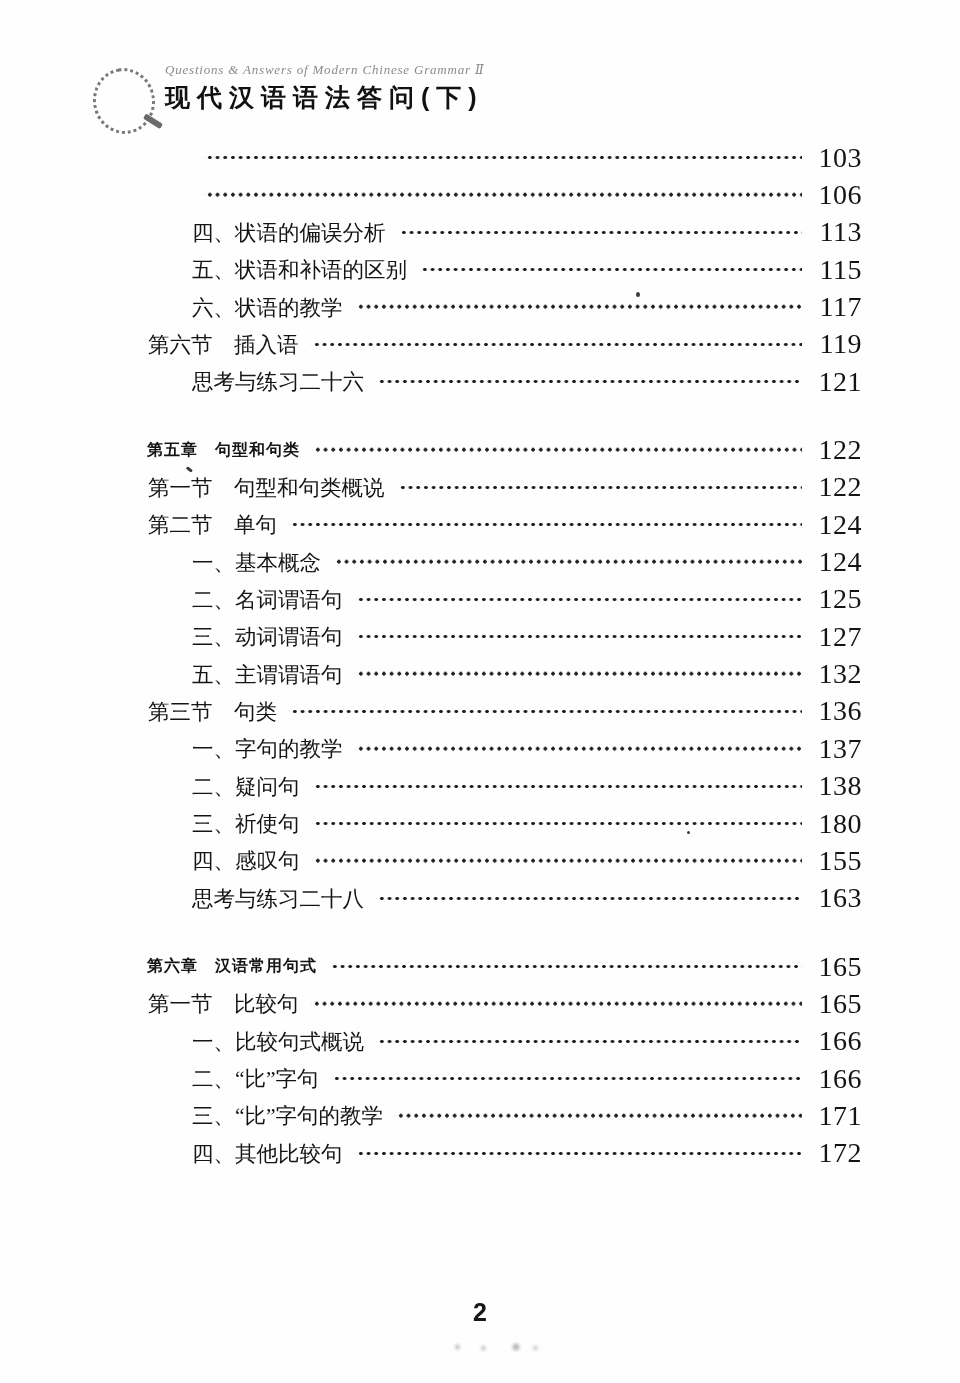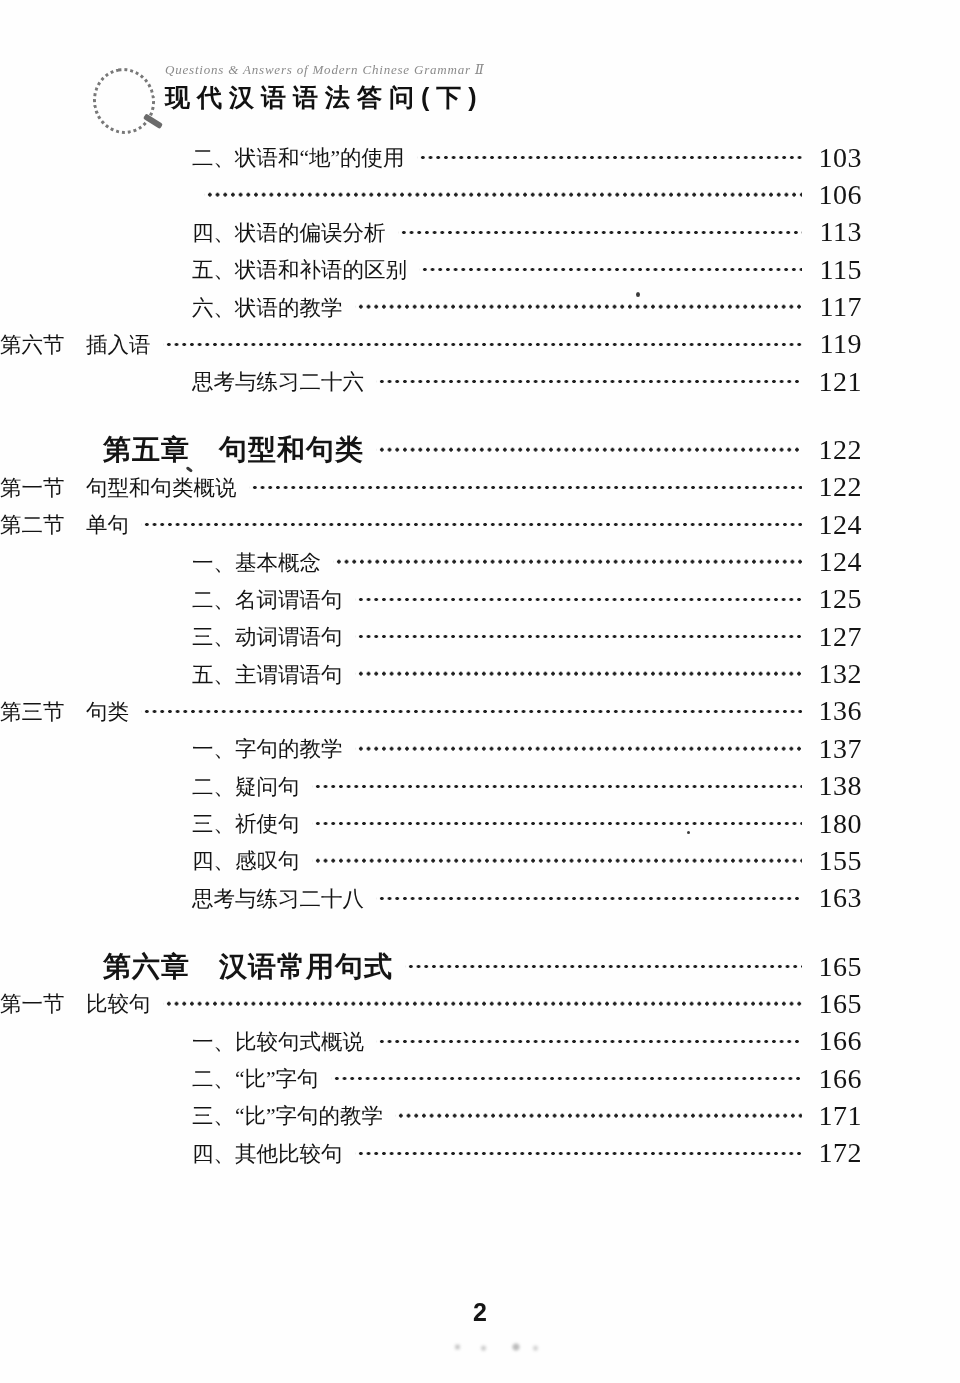--- a/index.html
+++ b/index.html
@@ -40,23 +40,23 @@
   }
 
   
   .toc{position:absolute;top:139px;left:0;right:98px;}
   .group + .group{margin-top:31px;}
   .row{display:flex;align-items:center;height:37.35px;font-size:21.5px;}
   .row .label{white-space:nowrap;}
   .lvl-chapter{padding-left:103px;}
   .lvl-chapter .label{
     font-family:"Liberation Sans","DejaVu Sans",sans-serif;
-    font-weight:bold;font-size:28px;letter-spacing:1px;
-  }
-  .lvl-section{}
+    font-weight:bold;font-size:16px;letter-spacing:1px;margin-left:44px;
+  }
+  .lvl-section{padding-left:148px;}
   .lvl-item{padding-left:192px;}
   .dots{
     flex:1;height:100%;margin:0 8px 0 12px;
     background-image:radial-gradient(circle,#1e1e1e 1.55px,transparent 1.9px);
     background-size:7.7px 100%;
     background-repeat:repeat-x;
     background-position:2px center;
   }
   .pagecol{
     width:52px;text-align:right;flex:none;
@@ -95,21 +95,20 @@
     <div class="logo"></div>
     <div class="titles">
       <div class="title-en">Questions &amp; Answers of Modern Chinese Grammar Ⅱ</div>
       <div class="title-cn">现代汉语语法答问(下)</div>
     </div>
   </div>
 
   <div class="toc" id="toc-root">
       <div class="group">
         <div class="row lvl-item">
-          <span class="label">二、状语和“地”的使用</span>
           <span class="dots"></span>
           <span class="pagecol">103</span>
         </div>
         <div class="row lvl-item">
           <span class="dots"></span>
           <span class="pagecol">106</span>
         </div>
         <div class="row lvl-item">
           <span class="label">四、状语的偏误分析</span>
           <span class="dots"></span>

